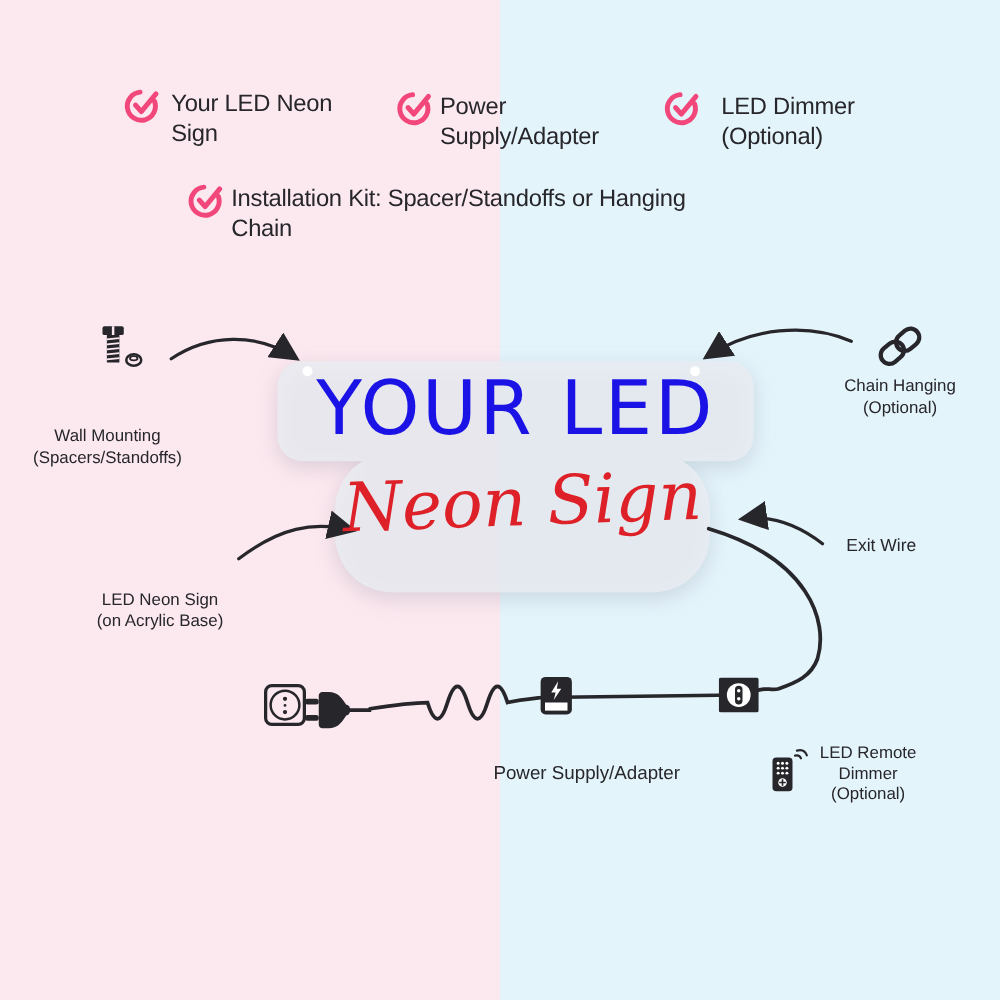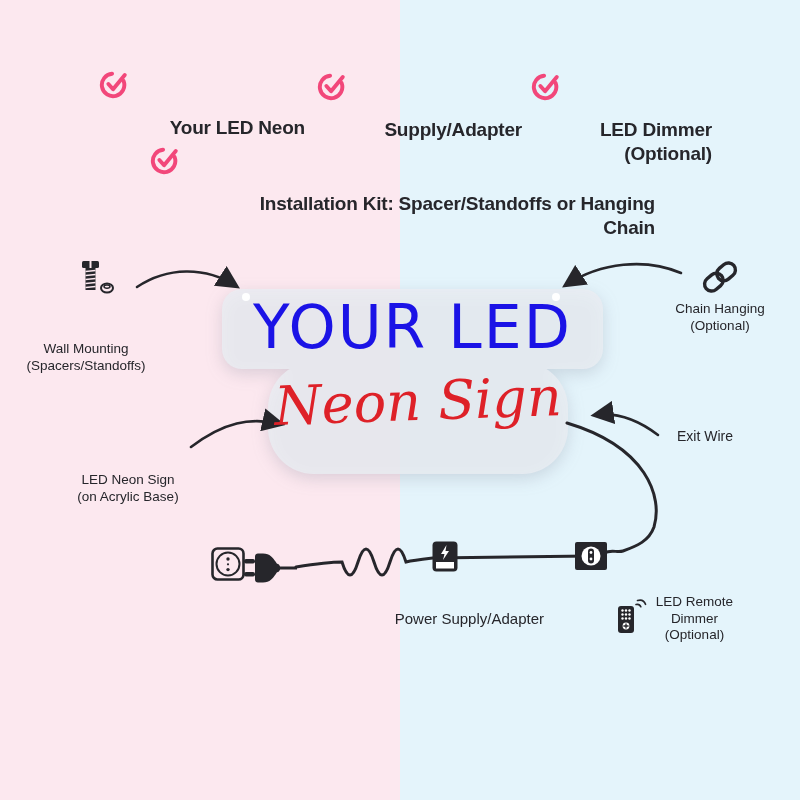--- a/index.html
+++ b/index.html
@@ -4,21 +4,21 @@
 <style>
   html,body{margin:0;padding:0;}
   .canvas{
     position:relative;width:800px;height:800px;overflow:hidden;
     background:linear-gradient(90deg,#fce8ef 0 50%,#e4f4fb 50% 100%);
     font-family:"Liberation Sans",sans-serif;color:#26262b;
   }
   .abs{position:absolute;}
   .scene{position:absolute;left:0;top:0;z-index:1;}
   .layer{z-index:3;}
-  .check-text{font-size:19px;line-height:23.5px;font-weight:700;text-align:right;letter-spacing:-0.2px;color:#26262b;margin-top:44px;}
+  .check-text{font-size:19px;line-height:23.5px;font-weight:400;text-align:left;letter-spacing:-0.2px;color:#26262b;}
   .small-label{font-size:13.5px;line-height:16.5px;font-weight:500;text-align:center;color:#26262b;}
   .mid-label{font-size:15px;line-height:18px;font-weight:500;text-align:right;color:#26262b;}
   .sign1{font-family:"DejaVu Sans",sans-serif;font-size:60px;line-height:64px;color:#1b13e6;letter-spacing:2px;text-align:center;font-weight:normal;}
   .sign2{font-family:"DejaVu Serif",serif;font-style:italic;font-size:54px;line-height:60px;color:#de2128;text-align:center;transform:rotate(-2deg);font-weight:500;}
   svg{display:block;}
 </style>
 </head>
 <body>
 
 <div class="canvas">
@@ -48,29 +48,31 @@
   </svg>
 
   <div class="abs layer" style="left:99px;top:69px;">
     <svg width="30" height="30" viewBox="0 0 32 32">
       <path d="M13.95,5.05 A12,12 0 1 0 26.3,12.9" stroke="#f2477a" stroke-width="4.2" fill="none" stroke-linecap="round"></path>
       <path d="M10 16 L15 21.6 L27.5 6.5" stroke="#f2477a" stroke-width="4.2" fill="none" stroke-linecap="round" stroke-linejoin="round"></path>
     </svg>
   </div>
   <div class="abs layer check-text" style="left:137px;top:72px;width:168px;">
     <div>Your LED Neon</div>
+    <div>Sign</div>
   </div>
 
   <div class="abs layer" style="left:317px;top:71px;">
     <svg width="30" height="30" viewBox="0 0 32 32">
       <path d="M13.95,5.05 A12,12 0 1 0 26.3,12.9" stroke="#f2477a" stroke-width="4.2" fill="none" stroke-linecap="round"></path>
       <path d="M10 16 L15 21.6 L27.5 6.5" stroke="#f2477a" stroke-width="4.2" fill="none" stroke-linecap="round" stroke-linejoin="round"></path>
     </svg>
   </div>
   <div class="abs layer check-text" style="left:352px;top:74px;width:170px;">
+    <div>Power</div>
     <div>Supply/Adapter</div>
   </div>
 
   <div class="abs layer" style="left:531px;top:71px;">
     <svg width="30" height="30" viewBox="0 0 32 32">
       <path d="M13.95,5.05 A12,12 0 1 0 26.3,12.9" stroke="#f2477a" stroke-width="4.2" fill="none" stroke-linecap="round"></path>
       <path d="M10 16 L15 21.6 L27.5 6.5" stroke="#f2477a" stroke-width="4.2" fill="none" stroke-linecap="round" stroke-linejoin="round"></path>
     </svg>
   </div>
   <div class="abs layer check-text" style="left:577px;top:74px;width:135px;">

